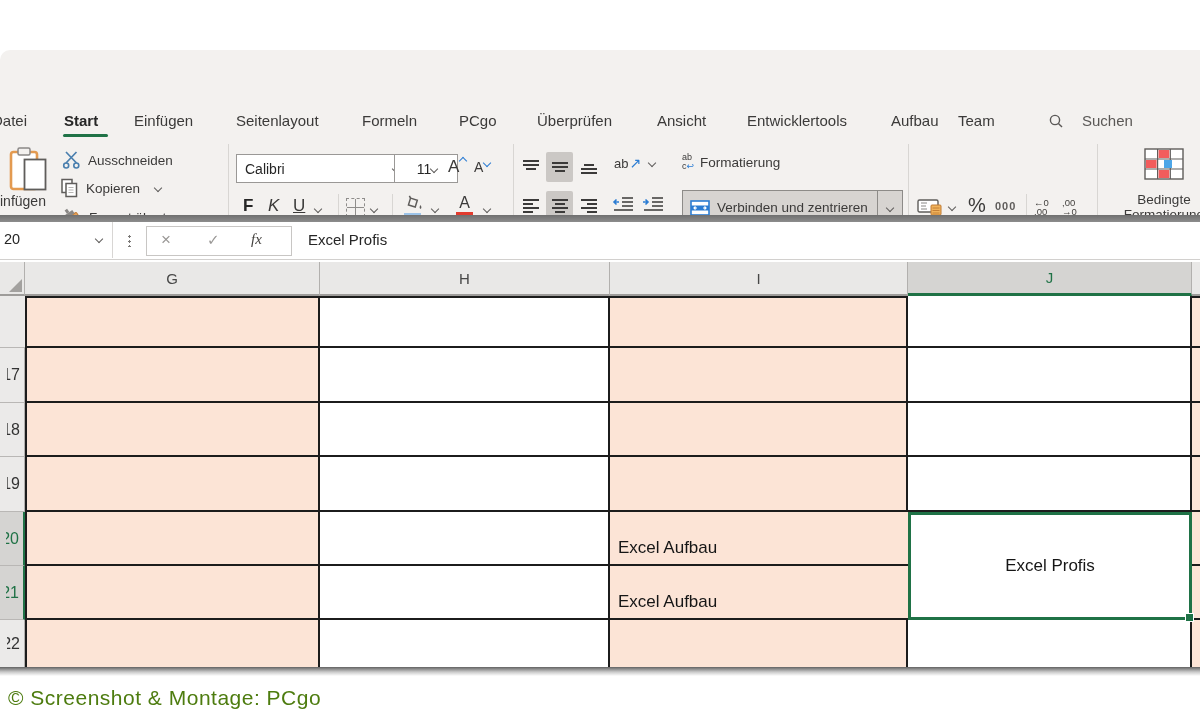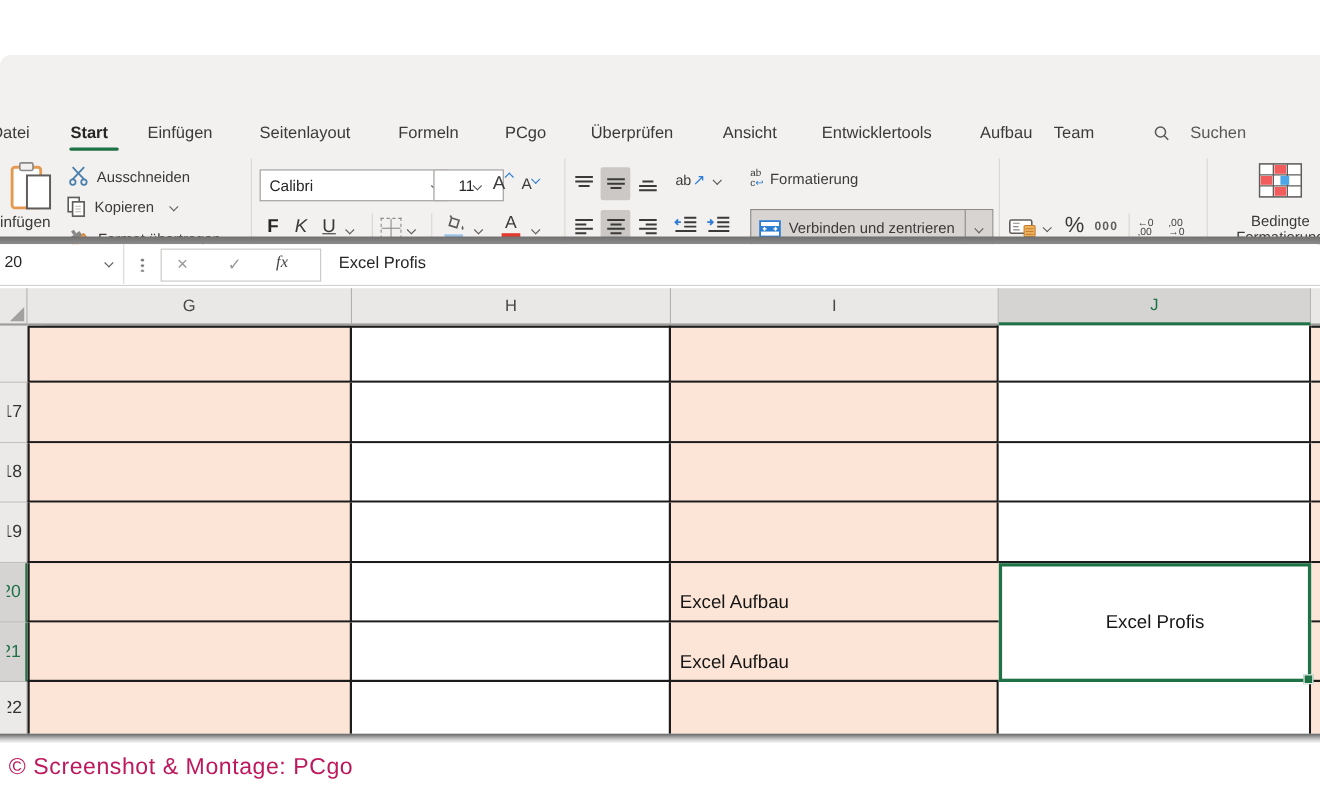--- a/index.html
+++ b/index.html
@@ -58,21 +58,21 @@
   .lb{border-left:2px solid #1c1c1c;}
   .nr{border-right:none;}
   .nbb{border-bottom:none;}
   .kcol{border-right:none;}
   #merged-cell{grid-area:6/5/8/6;background:#fff;border:3px solid #1f7246;position:relative;
     display:flex;align-items:center;justify-content:center;font-size:17px;color:#161616;}
   #merged-cell .handle{position:absolute;right:-5px;bottom:-5px;width:7px;height:7px;background:#1f7246;border:1px solid #fff;}
   
   #grid-shadow{position:absolute;left:0;top:667px;width:1200px;height:9px;
     background:linear-gradient(#636363,#c9c9c9 55%,#ffffff);}
-  #watermark{position:absolute;left:8px;top:686px;font-size:21px;color:#be185d;letter-spacing:.5px;
+  #watermark{position:absolute;left:8px;top:686px;font-size:21px;color:#4d7c0f;letter-spacing:.5px;
     text-shadow:-1px -1px 0 #fff,1px -1px 0 #fff,-1px 1px 0 #fff,1px 1px 0 #fff,0 0 4px #fff;}
   svg{display:block;}
 </style>
 </head>
 <body>
 
 <div id="ribbon">
 
   <div class="tab" style="left:-8px;">Datei</div>
   <div class="tab active" style="left:64px;">Start</div>

